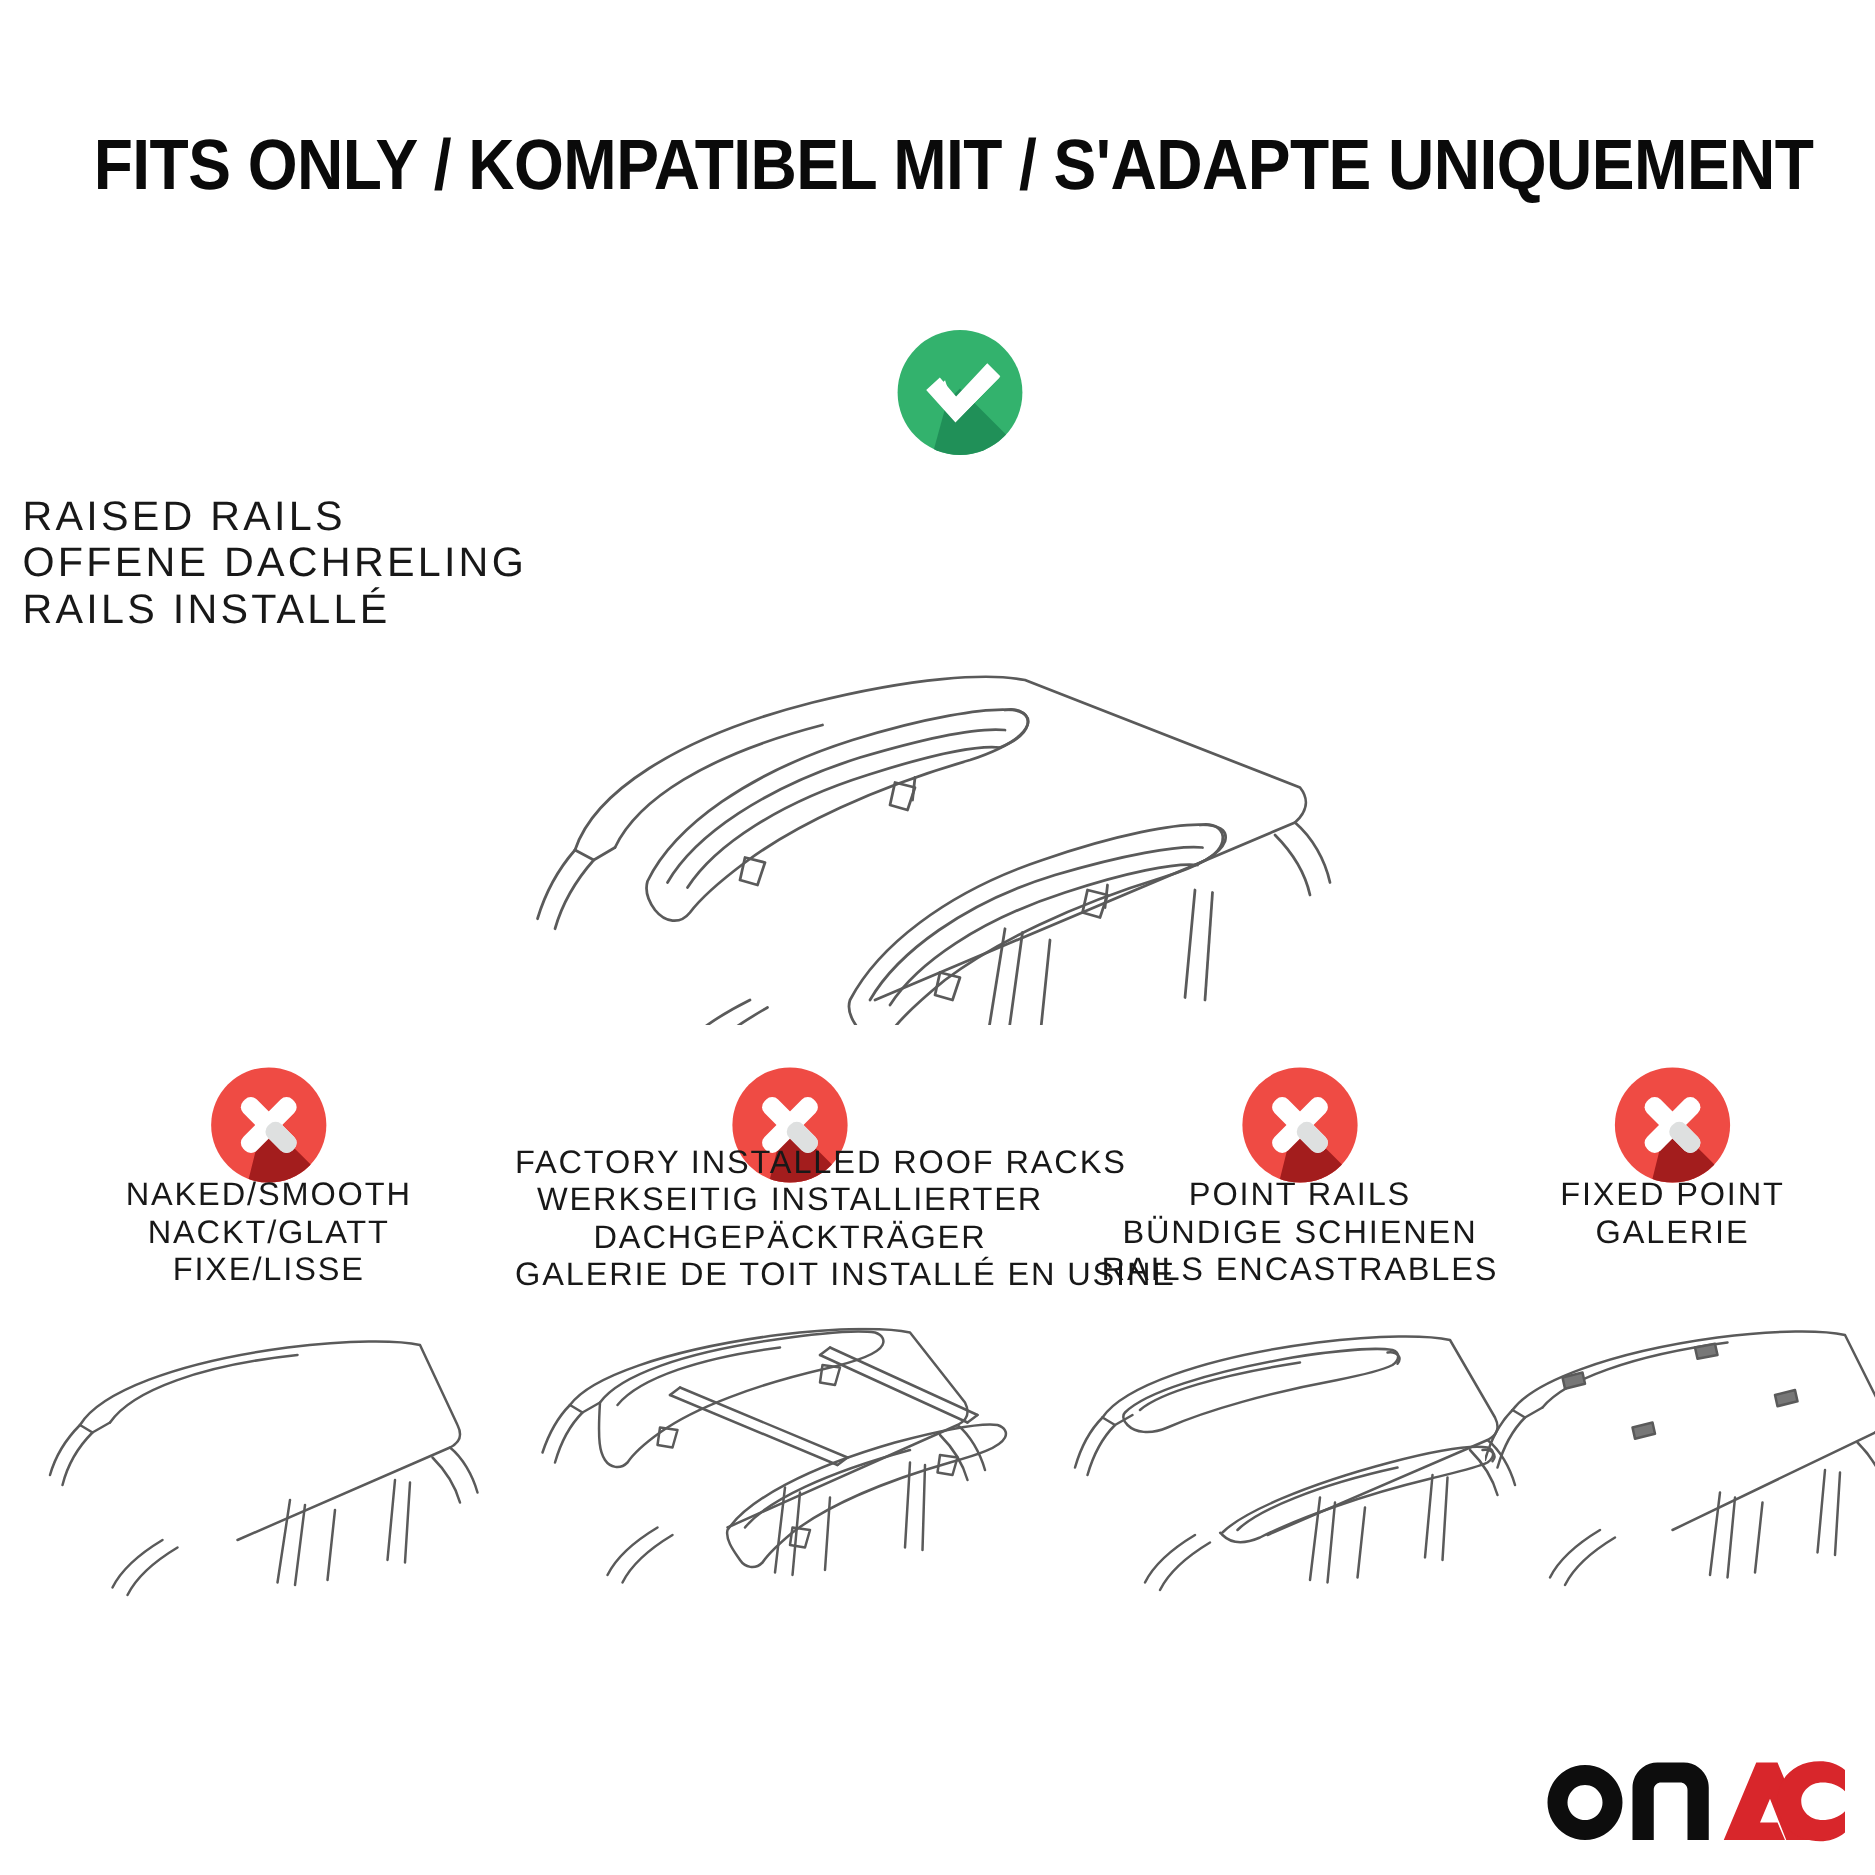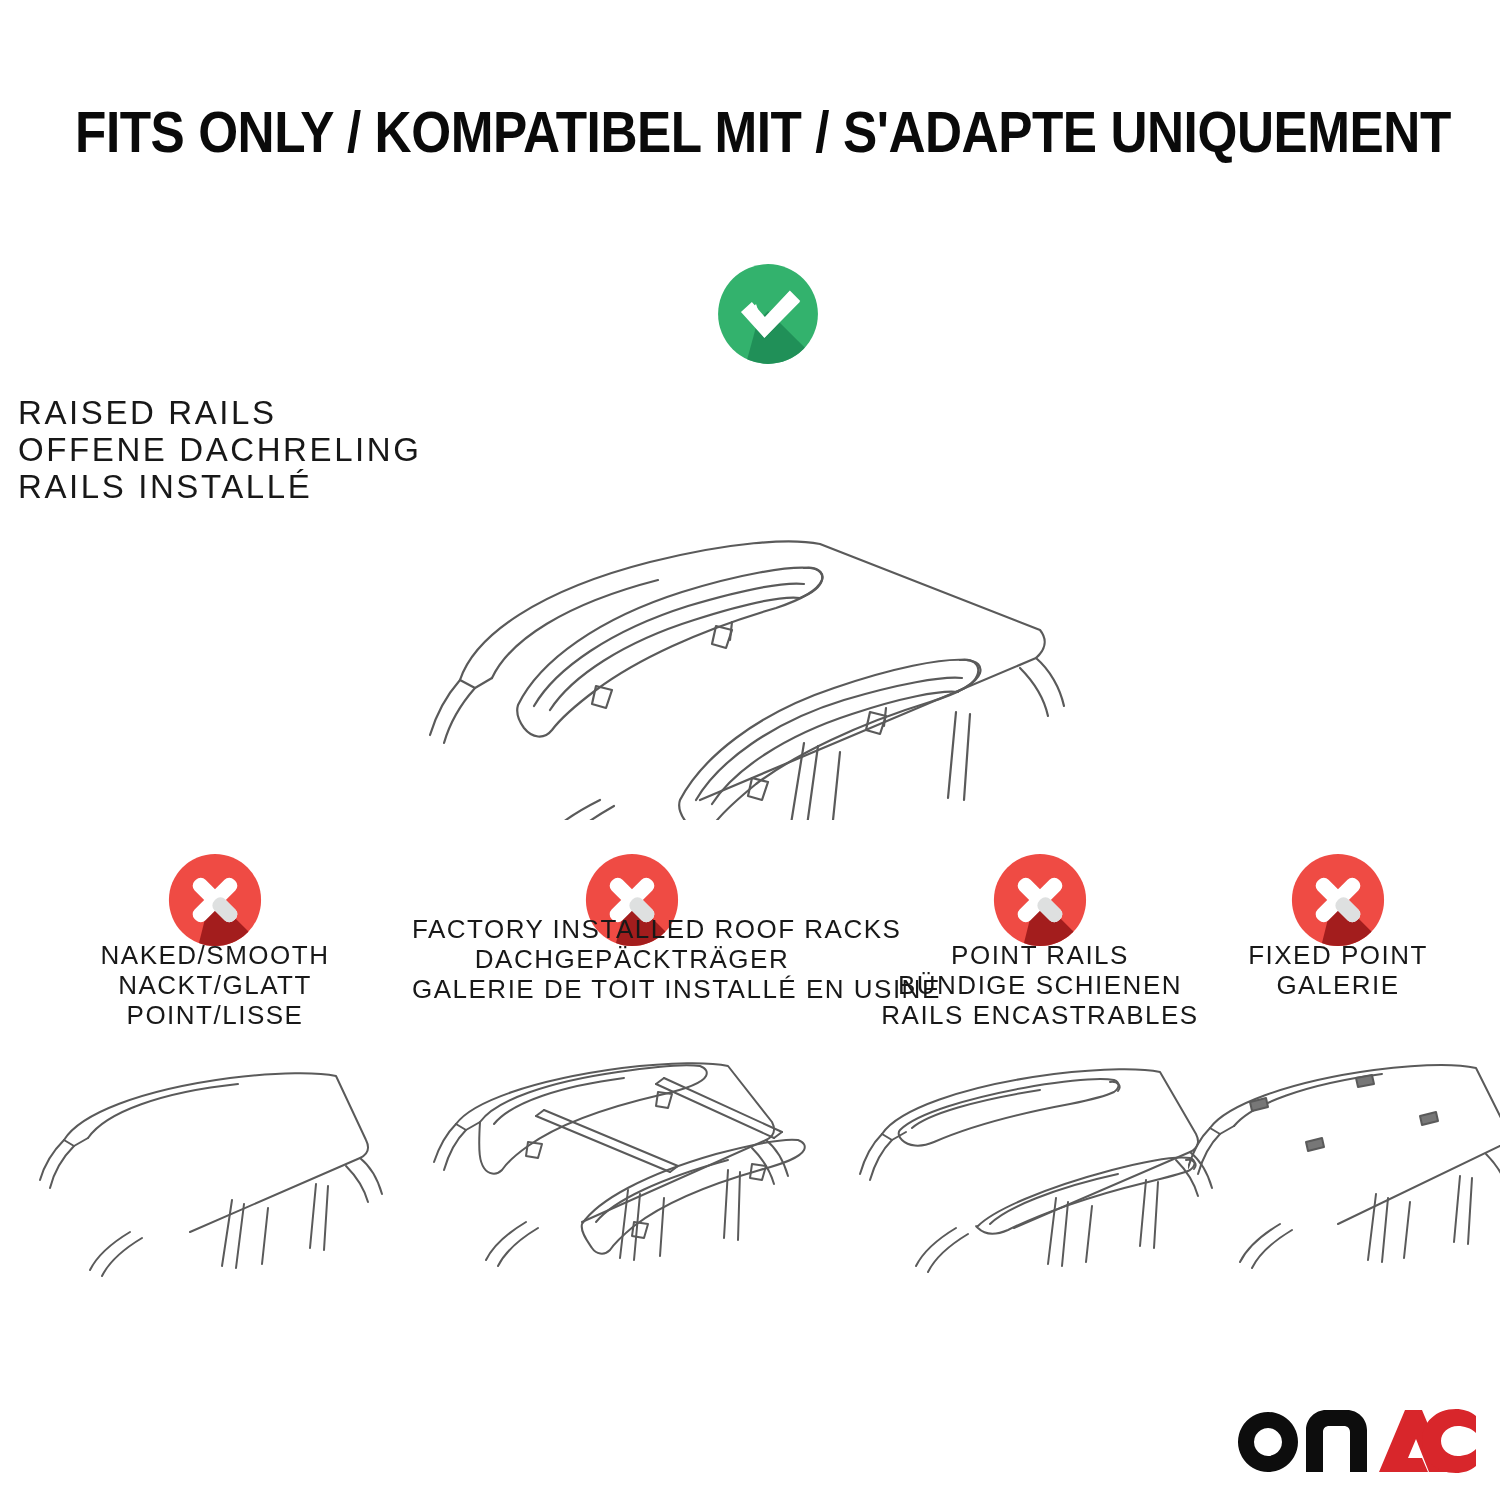--- a/index.html
+++ b/index.html
@@ -237,21 +237,21 @@
           <rect x="21" y="42" width="58" height="16" rx="7" transform="rotate(-45 50 50)"></rect>
         </g>
         <g clip-path="url(#clipRed1)" fill="#d9dbdb" opacity="0.85">
           <rect x="50" y="42" width="29" height="16" rx="7" transform="rotate(45 50 50)"></rect>
         </g>
       </svg>
     </div>
     <div class="incompat-labels">
       <div class="small-label-line">NAKED/SMOOTH</div>
       <div class="small-label-line">NACKT/GLATT</div>
-      <div class="small-label-line">POINT/LISSE</div>
+      <div class="small-label-line">FIXE/LISSE</div>
     </div>
     <div class="roof-thumb">
       <svg viewBox="0 0 370 220" width="370" height="220">
         <g fill="none" stroke="#5a5a5a" stroke-width="2" stroke-linecap="round" stroke-linejoin="round">
           <path d="M34 78 C50 52 110 28 200 16 C250 10 288 10 306 14
                    L336 78 C340 86 338 92 330 96 L160 170"></path>
           <path d="M34 78 L44 84 L58 76"></path>
           <path d="M58 76 C76 50 132 30 208 22"></path>
           <path d="M34 78 C22 90 14 104 10 118"></path>
           <path d="M44 84 C32 96 24 110 20 126"></path>
@@ -285,20 +285,21 @@
           <rect x="21" y="42" width="58" height="16" rx="7" transform="rotate(45 50 50)"></rect>
           <rect x="21" y="42" width="58" height="16" rx="7" transform="rotate(-45 50 50)"></rect>
         </g>
         <g clip-path="url(#clipRed2)" fill="#d9dbdb" opacity="0.85">
           <rect x="50" y="42" width="29" height="16" rx="7" transform="rotate(45 50 50)"></rect>
         </g>
       </svg>
     </div>
     <div class="incompat-labels four-line">
       <div class="small-label-line">FACTORY INSTALLED ROOF RACKS</div>
+      <div class="small-label-line">WERKSEITIG INSTALLIERTER</div>
       <div class="small-label-line">DACHGEPÄCKTRÄGER</div>
       <div class="small-label-line">GALERIE DE TOIT INSTALLÉ EN USINE</div>
     </div>
     <div class="roof-thumb">
       <svg viewBox="0 0 400 220" width="400" height="220">
         <g fill="none" stroke="#5a5a5a" stroke-width="2" stroke-linecap="round" stroke-linejoin="round">
 
           <path d="M24 62 C40 40 100 18 190 6 C240 0 278 0 296 4
                    L340 60 C344 68 342 74 334 78 L150 160"></path>
           <path d="M24 62 L34 68 L48 60"></path>

